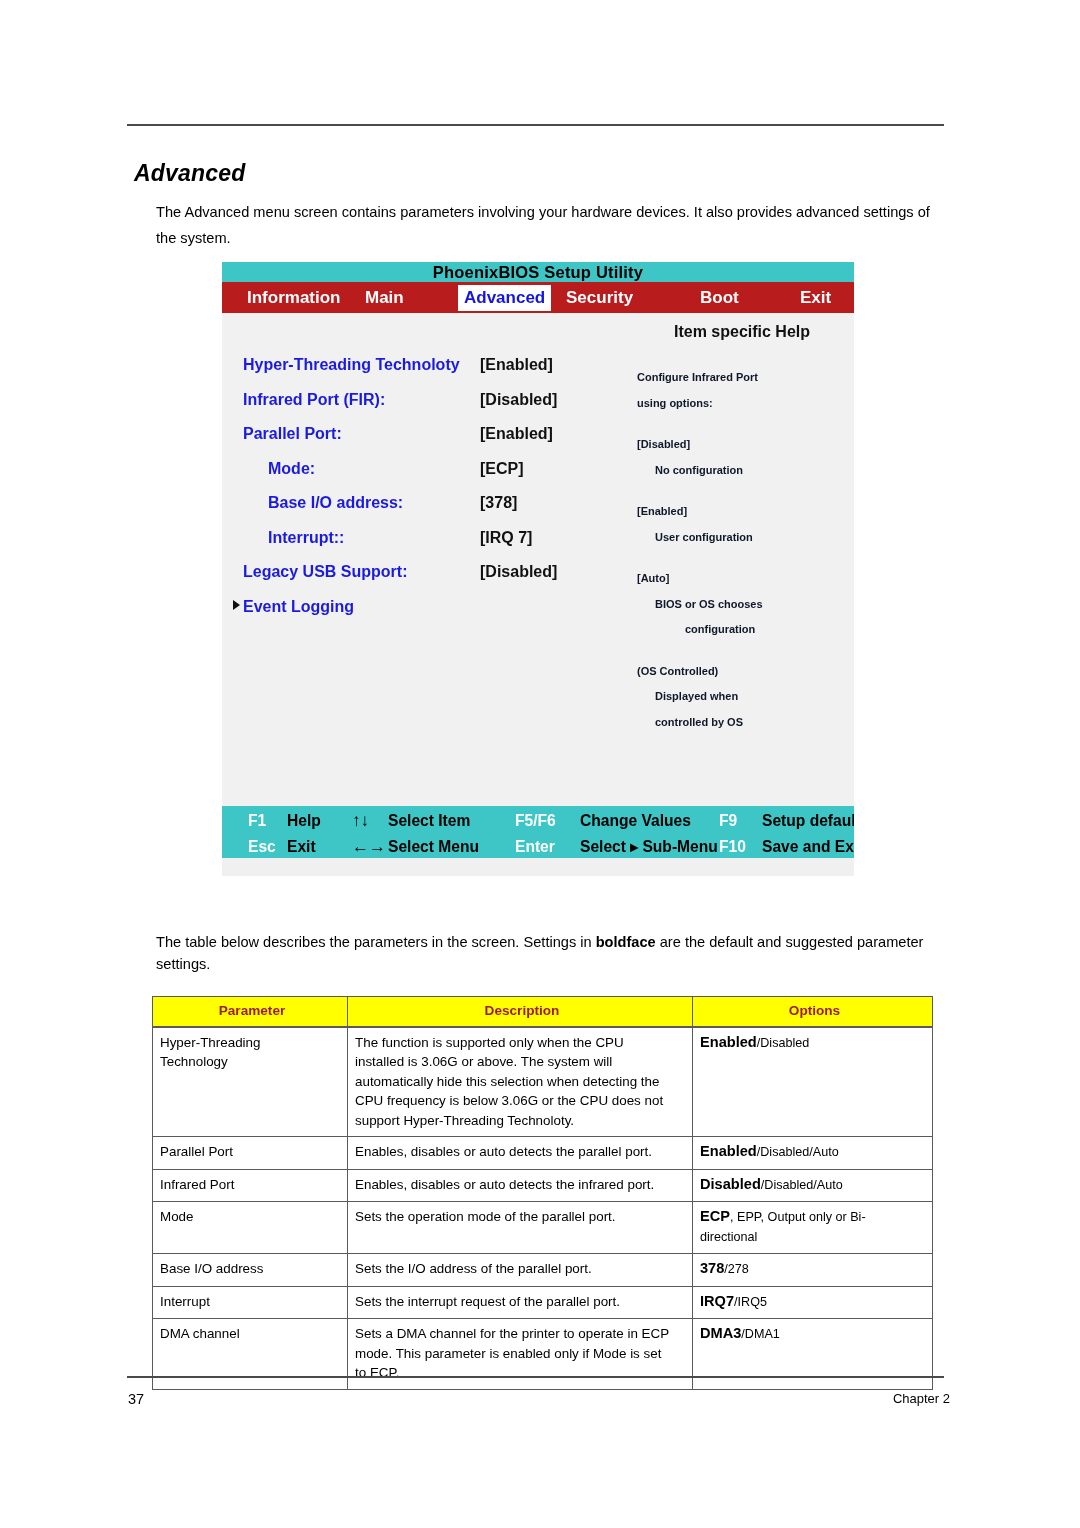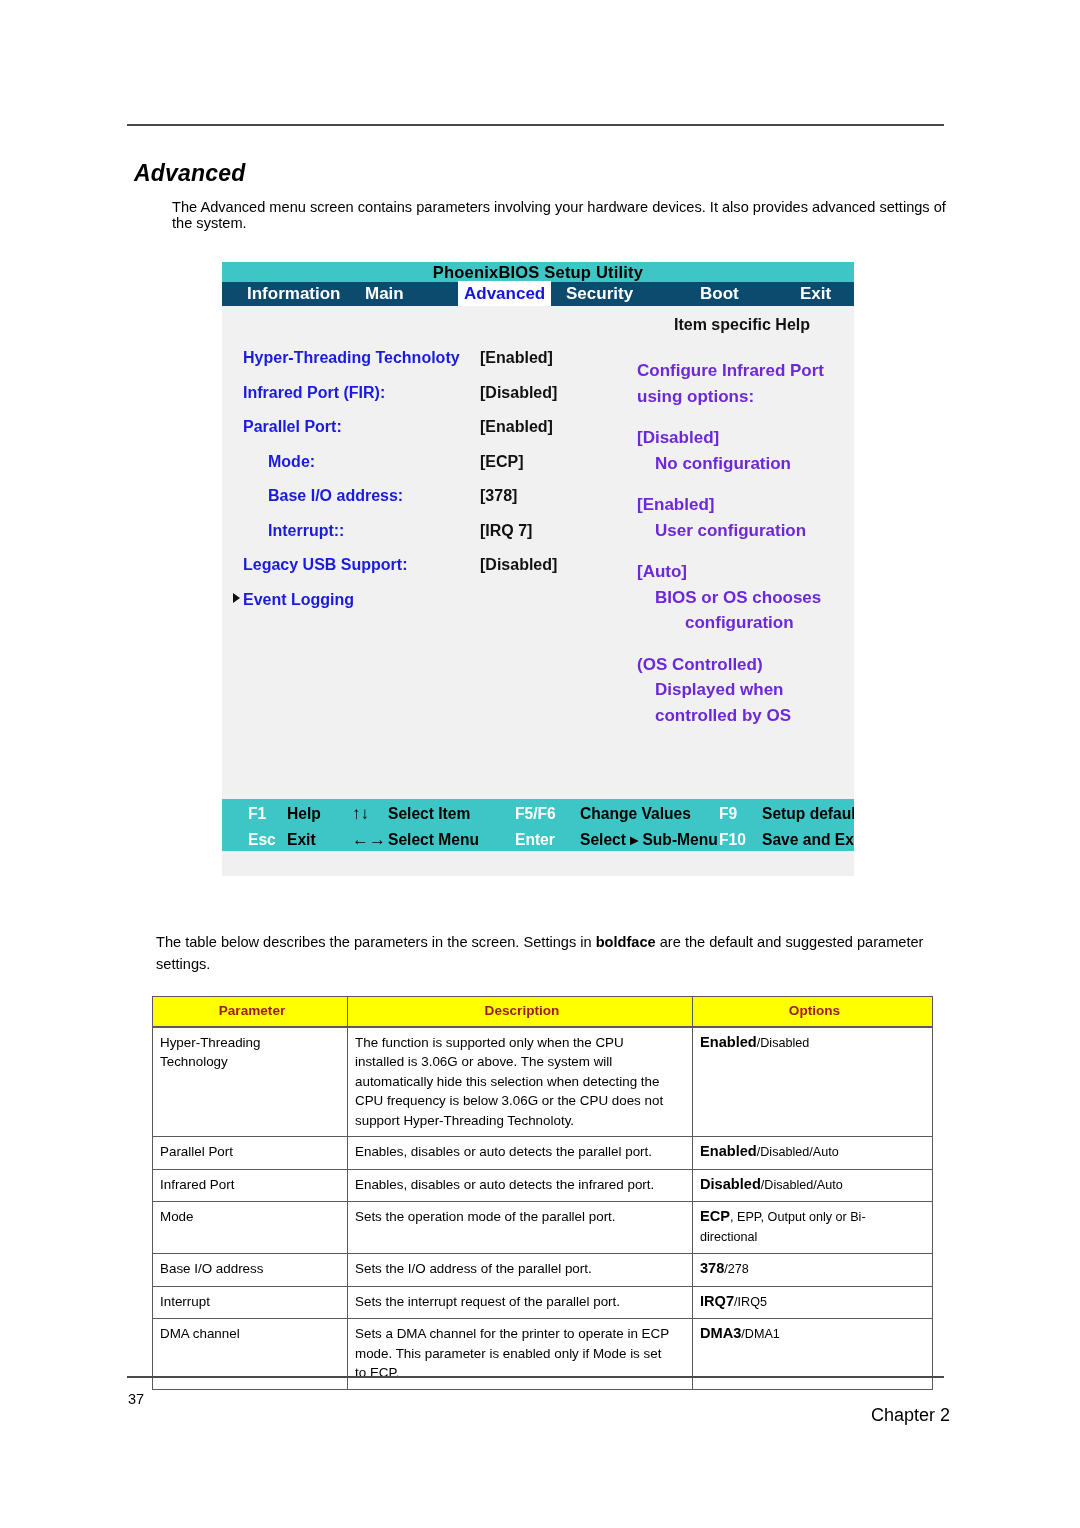--- a/index.html
+++ b/index.html
@@ -37,25 +37,25 @@
     left: 134px;
     top: 145px;
     font-size: 23px;
     font-weight: bold;
     font-style: italic;
     letter-spacing: 0.2px;
   }
 
   .intro-para {
     position: absolute;
-    left: 172px;
+    left: 156px;
     top: 184px;
     width: 795px;
     font-size: 14.6px;
-    line-height: 16px;
+    line-height: 26px;
   }
 
   .mid-para {
     position: absolute;
     left: 156px;
     top: 916px;
     width: 790px;
     font-size: 14.6px;
     line-height: 22px;
   }
@@ -79,22 +79,22 @@
     color: #000;
     display: flex;
     align-items: center;
     justify-content: center;
     font-size: 16.5px;
     font-weight: bold;
     letter-spacing: 0.2px;
   }
 
   .bios-menubar {
-    height: 24px;
-    background: #0c4a6e;
+    height: 31px;
+    background: #b91c1c;
     display: flex;
     align-items: center;
     color: #ffffff;
     font-size: 17px;
     font-weight: bold;
     position: relative;
   }
   .bios-menubar .mi {
     position: absolute;
     top: 50%;
@@ -168,23 +168,23 @@
     border-left: 7px solid #101010;
     border-top: 5px solid transparent;
     border-bottom: 5px solid transparent;
   }
 
   .help-panel {
     position: absolute;
     left: 415px;
     top: 52px;
     width: 218px;
-    font-size: 17px;
-    font-weight: bold;
-    color: #6d28d9;
+    font-size: 11px;
+    font-weight: bold;
+    color: #0f172a;
     line-height: 25.5px;
   }
   .help-panel .hblock { margin-bottom: 16px; }
   .help-panel .hline { white-space: nowrap; }
   .help-panel .ind1 { padding-left: 18px; }
   .help-panel .ind2 { padding-left: 48px; }
 
   .bios-footer {
     height: 52px;
     background: #3ec6c6;
@@ -263,22 +263,21 @@
   .pg-num {
     position: absolute;
     left: 128px;
     top: 1391px;
     font-size: 14.5px;
   }
   .pg-chapter {
     position: absolute;
     right: 130px;
     top: 1391px;
-    font-size: 18px;
-    margin-top: 14px;
+    font-size: 13px;
   }
 </style>
 </head>
 <body>
 
 <div class="page">
 
   <div class="rule-top"></div>
 
   <h1 class="section-title">Advanced</h1>

